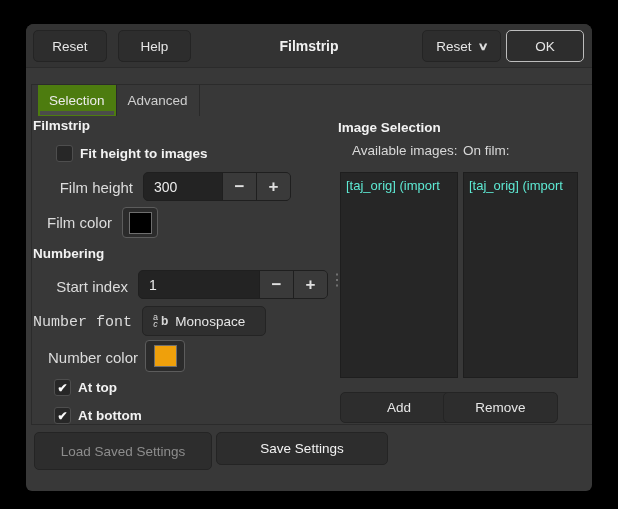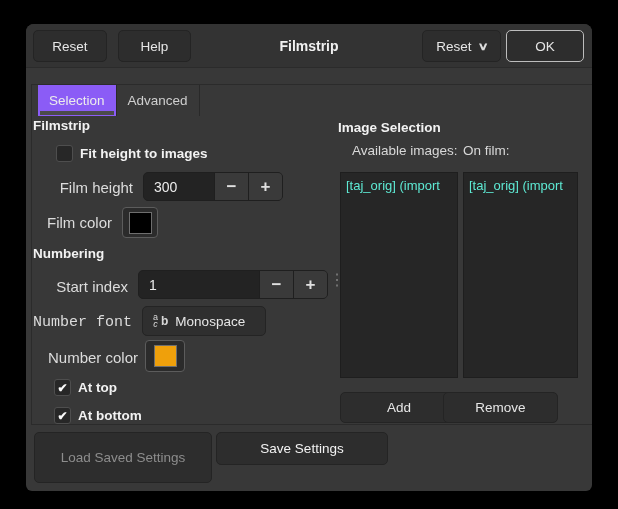--- a/index.html
+++ b/index.html
@@ -25,21 +25,21 @@
   .chev { font-size:11px; font-weight:bold; color:#dcdcdc; transform:scaleX(1.4); }
 
   
   .notebook-border { position:absolute; left:5px; top:60px; width:561px; height:341px;
                      border:1px solid #2b2b2b; border-right:none; pointer-events:none; }
   .tabstrip { position:absolute; left:6px; top:61px; right:0; height:31px; display:flex;
               padding-left:6px; }
   .tab { position:relative; height:31px; display:flex; align-items:center;
          padding:0 11px; font-size:13.5px; color:#cfcfcf; border-right:1px solid #292929;
          cursor:pointer; }
-  .tab.active { background:#8b5cf6; color:#ececec; }
+  .tab.active { background:#4d7c0f; color:#ececec; }
   .tab-indicator { position:absolute; left:2px; right:2px; bottom:1px; height:4px;
                    background:#4b4b4b; }
 
   
   .sec-header { position:absolute; font-weight:bold; font-size:13.5px; color:#f2f2f2; }
   .h-filmstrip { left:7px; top:94px; }
   .h-numbering { left:7px; top:222px; }
 
   .cbrow { position:absolute; display:flex; align-items:center; gap:7px; }
   .checkbox { width:17px; height:17px; background:#272727; border:1px solid #4e4e4e;
@@ -56,21 +56,21 @@
   .l-startindex  { left:0; top:254px; width:102px; }
   .l-numberfont  { left:0; top:290px; width:106px;font-family:Liberation Mono, monospace; }
   .l-numbercolor { left:0; top:325px; width:112px; }
 
   .spinner { position:absolute; display:flex; height:29px;
              border:1px solid #1f1f1f; border-radius:5px; overflow:hidden; background:#232323; }
   .sp-filmheight { left:117px; top:148px; }
   .sp-startindex { left:112px; top:246px; }
   .spin-entry { border:none; outline:none; background:#232323; color:#ececec;
                 font-size:14px; font-family:"Liberation Sans", sans-serif; padding:0 10px; }
-  .sp-filmheight .spin-entry { width:70px; }
+  .sp-filmheight .spin-entry { width:78px; }
   .sp-startindex .spin-entry { width:120px; }
   .spin-btn { width:34px; background:#3a3a3a; border-left:1px solid #1f1f1f;
               display:flex; align-items:center; justify-content:center;
               color:#e0e0e0; font-size:17px; font-weight:bold; cursor:pointer; }
 
   .swatch-btn { position:absolute; background:#2b2b2b; border:1px solid #5c5c5c;
                 border-radius:4px; display:flex; align-items:center; justify-content:center;
                 cursor:pointer; }
   .sw-filmcolor   { left:96px;  top:183px; width:36px; height:31px; }
   .sw-numbercolor { left:119px; top:316px; width:40px; height:32px; }
@@ -94,21 +94,21 @@
   .listbox { position:absolute; top:148px; height:206px; background:#262626;
              border:1px solid #1e1e1e; overflow:hidden; }
   .list-available { left:314px; width:118px; }
   .list-onfilm    { left:437px; width:115px; }
   .list-item { padding:5px 5px; font-size:13px; color:#5eead4; white-space:nowrap; cursor:pointer; }
 
   .btn-add    { left:314px; top:368px; width:118px; height:31px; }
   .btn-remove { left:417px; top:368px; width:115px; height:31px; }
 
   
-  .btn-load { left:8px;   top:408px; width:178px; height:51px; color:#8d8d8d; }
+  .btn-load { left:8px;   top:408px; width:178px; height:38px; color:#8d8d8d; }
   .btn-save { left:190px; top:408px; width:172px; height:33px; color:#f2f2f2; }
 </style>
 </head>
 <body>
 
 <div class="canvas">
   <div class="window">
 
     <div class="titlebar">
       <button class="btn btn-cancel">Reset</button>

